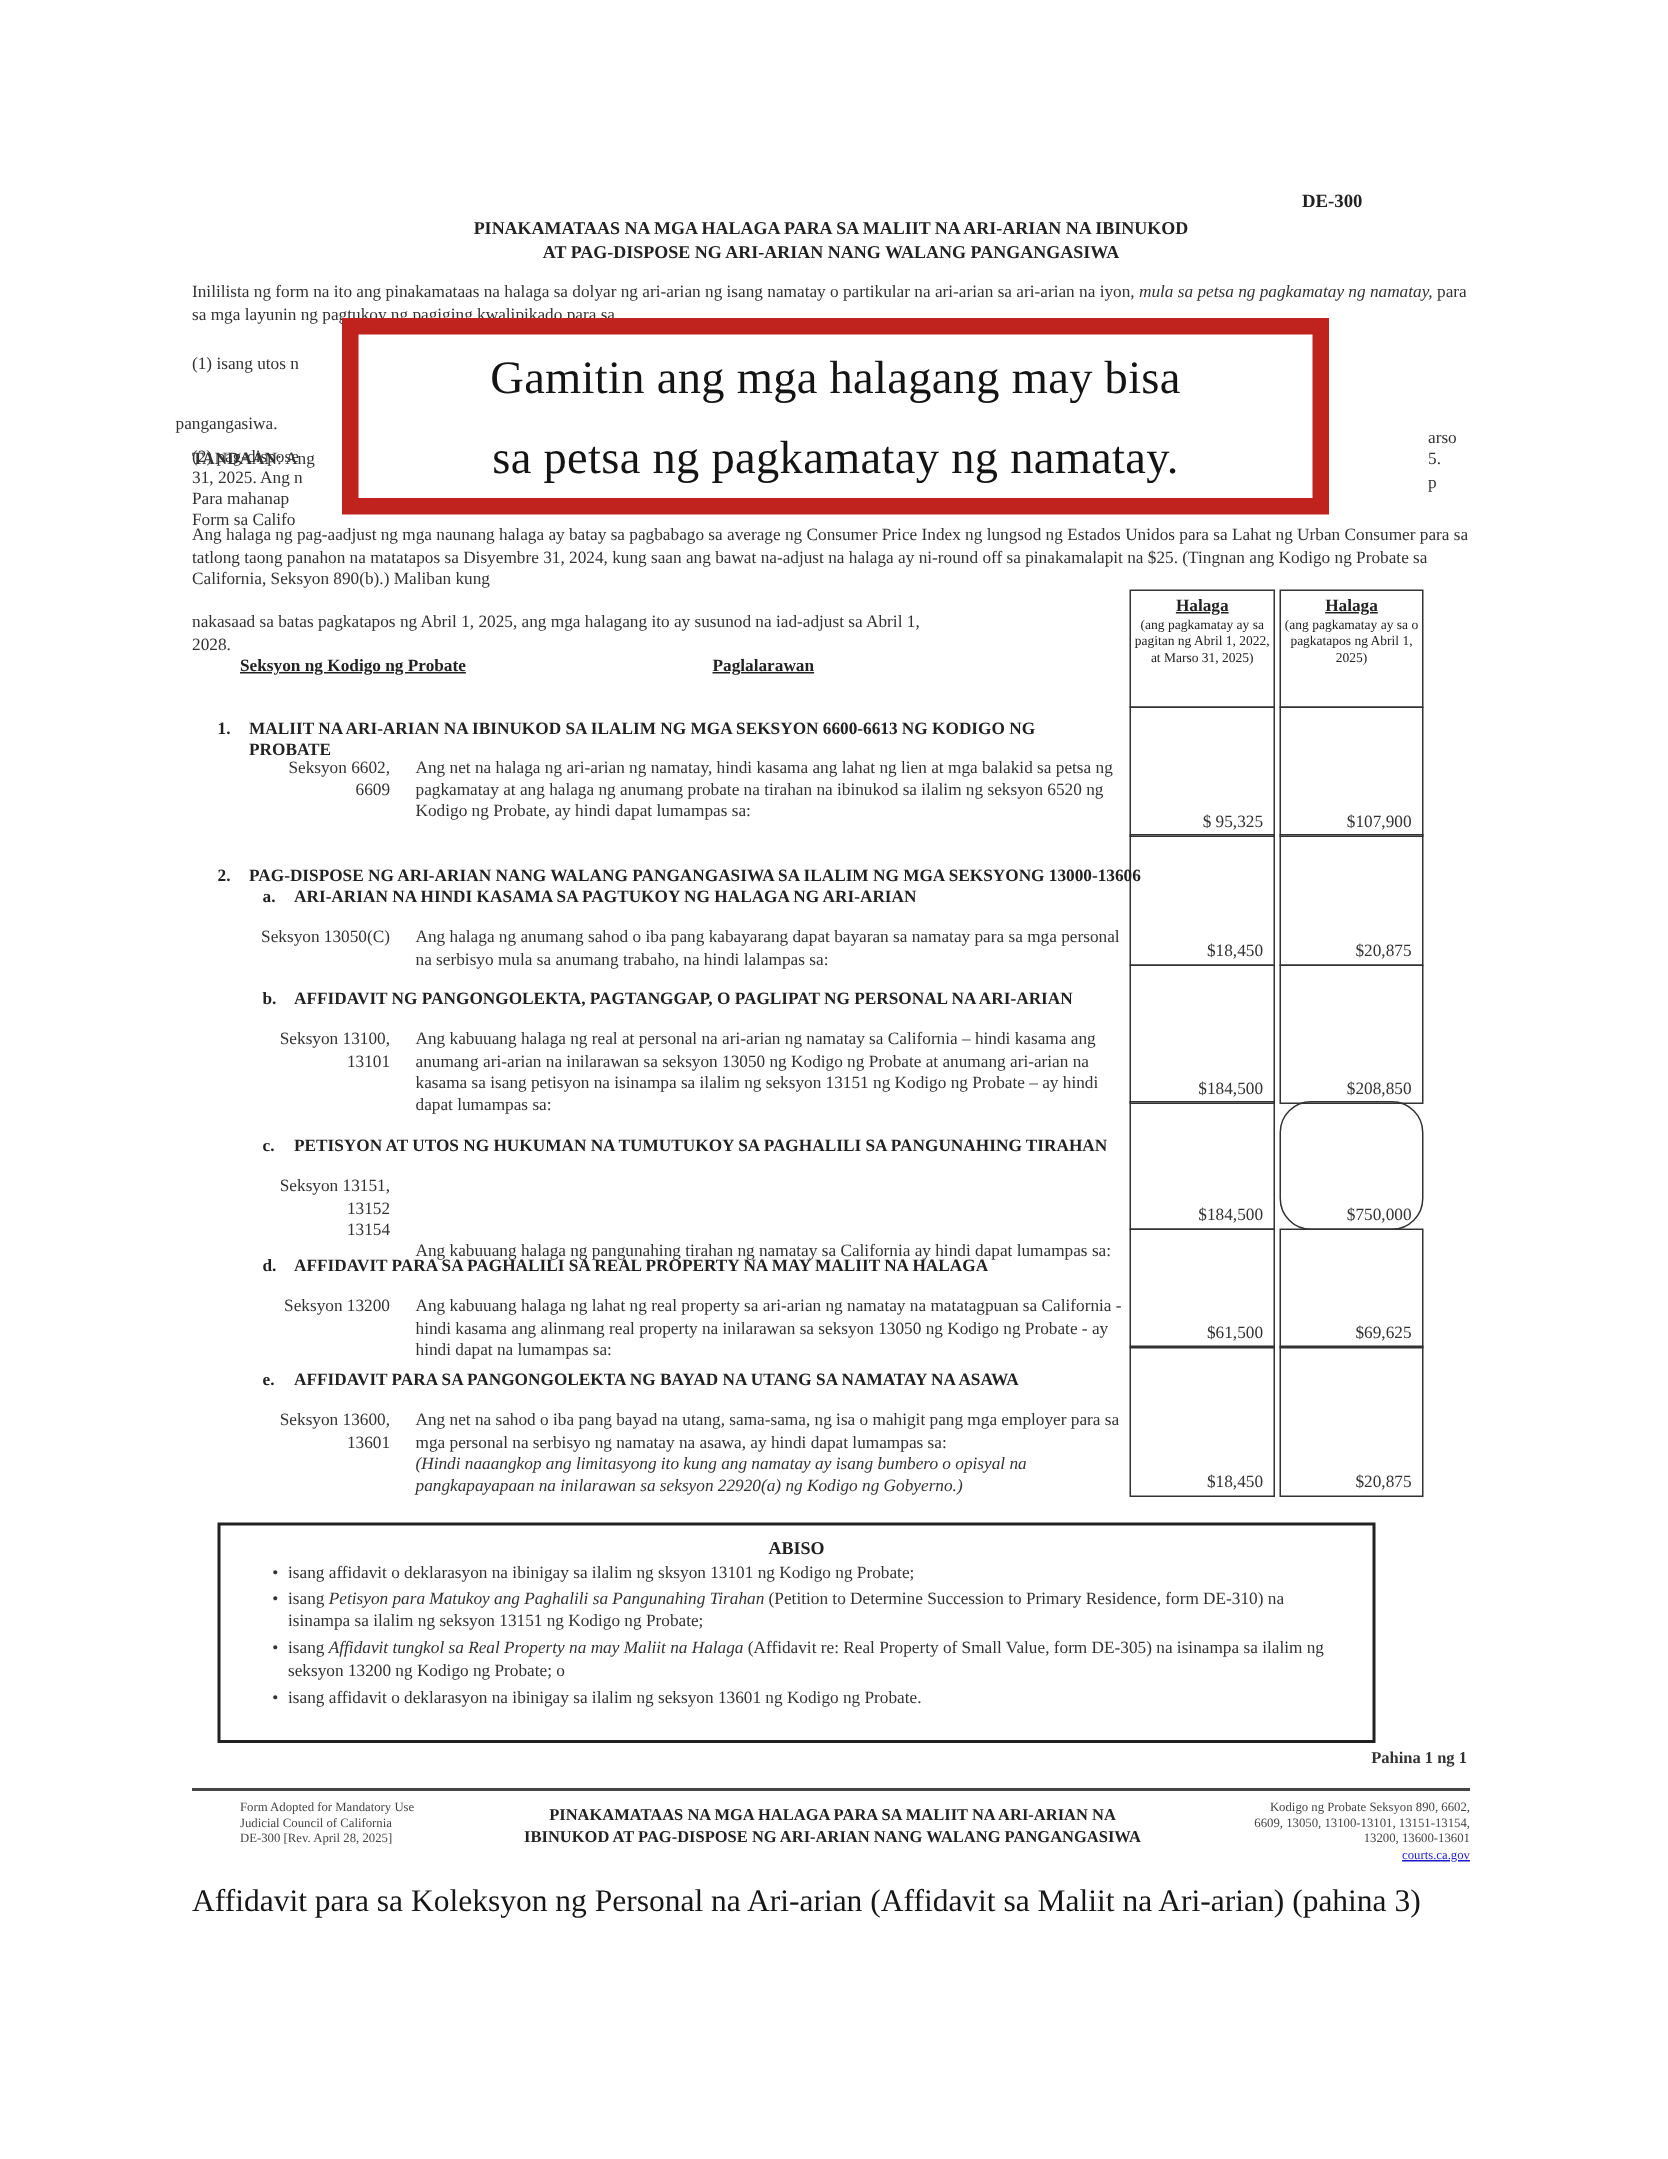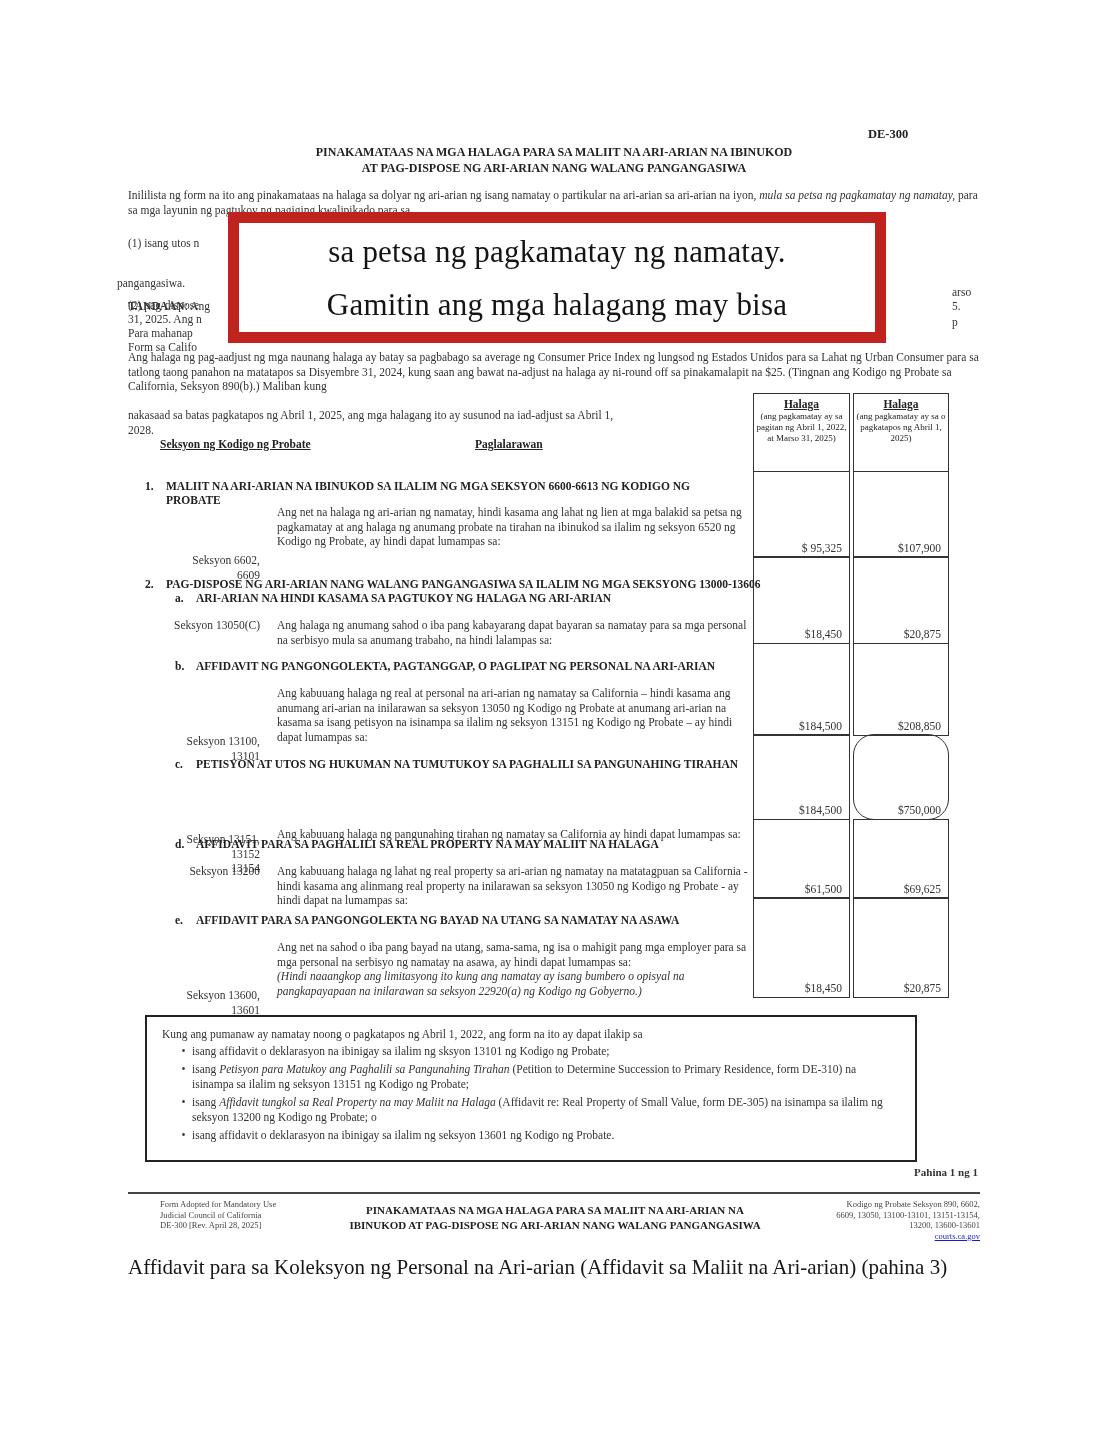--- a/index.html
+++ b/index.html
@@ -2,21 +2,21 @@
 <html><head>
 <meta charset="utf-8">
 <style>
   html,body{margin:0;padding:0;background:#ffffff;}
   .page{position:relative;width:1112px;height:1439px;background:#ffffff;overflow:hidden;
         font-family:"Liberation Sans","DejaVu Sans",sans-serif;color:#2b2b2b;}
   .abs{position:absolute;font-family:Liberation Serif, serif;}
   .b{font-weight:bold;}
   .i{font-style:italic;}
   .u{text-decoration:underline;}
-  .pre{white-space:pre-line;margin-top:48px;}
+  .pre{white-space:pre-line;}
   .form-txt{font-size:11.5px;line-height:14.5px;color:#333;}
   .frag{font-size:11.5px;line-height:14.5px;color:#333;white-space:nowrap;}
   .heading{font-size:11.5px;line-height:14px;font-weight:bold;color:#222;}
   .sect{font-size:11.5px;line-height:14.5px;color:#333;text-align:right;}
   .desc{font-size:11.5px;line-height:14.6px;color:#333;}
   
   .callout{left:228px;top:212px;width:658px;height:131px;background:#ffffff;
            border:11px solid #c0231e;box-sizing:border-box;z-index:5;
            display:flex;flex-direction:column;justify-content:center;align-items:center;}
   .callout div{font-size:31px;line-height:53px;color:#141414;letter-spacing:.2px;white-space:nowrap;}
@@ -60,22 +60,22 @@
   <div class="abs frag" style="left:128px;top:299px;"><span class="b">TANDAAN</span><span>: Ang</span></div>
   <div class="abs frag" style="left:128px;top:312px;">31, 2025. Ang n</div>
   <div class="abs frag" style="left:128px;top:326px;">Para mahanap</div>
   <div class="abs frag" style="left:128px;top:340px;">Form sa Califo</div>
 
   <div class="abs frag" style="left:952px;top:285px;">arso</div>
   <div class="abs frag" style="left:952px;top:299px;">5.</div>
   <div class="abs frag" style="left:952px;top:315px;">p</div>
 
   <div class="abs callout">
+    <div>Gamitin ang mga halagang may bisa</div>
     <div>sa petsa ng pagkamatay ng namatay.</div>
-    <div>Gamitin ang mga halagang may bisa</div>
   </div>
 
   <div class="abs form-txt" style="left:128px;top:350px;width:858px;">Ang halaga ng pag-aadjust ng mga naunang halaga ay batay sa pagbabago sa average ng Consumer Price Index ng lungsod ng Estados Unidos para sa Lahat ng Urban Consumer para sa tatlong taong panahon na matatapos sa Disyembre 31, 2024, kung saan ang bawat na-adjust na halaga ay ni-round off sa pinakamalapit na $25. (Tingnan ang Kodigo ng Probate sa California, Seksyon 890(b).) Maliban kung</div>
   <div class="abs form-txt" style="left:128px;top:408px;width:620px;">
     <span>nakasaad sa batas pagkatapos ng Abril 1, 2025, ang mga halagang ito ay susunod na iad-adjust sa Abril 1,</span><br>
     <span>2028.</span>
   </div>
 
   <div class="abs heading u" style="left:160px;top:437px;">Seksyon ng Kodigo ng Probate</div>
   <div class="abs heading u" style="left:475px;top:437px;">Paglalarawan</div>
@@ -141,21 +141,21 @@
   <div class="abs heading" style="left:175px;top:913px;">e.</div>
   <div class="abs heading" style="left:196px;top:913px;width:580px;">AFFIDAVIT PARA SA PANGONGOLEKTA NG BAYAD NA UTANG SA NAMATAY NA ASAWA</div>
   <div class="abs sect pre" style="left:160px;top:940px;width:100px;">Seksyon 13600,
 13601</div>
   <div class="abs desc" style="left:277px;top:940px;width:485px;">
     <span>Ang net na sahod o iba pang bayad na utang, sama-sama, ng isa o mahigit pang mga employer para sa mga personal na serbisyo ng namatay na asawa, ay hindi dapat lumampas sa:</span>
     <div class="i">(Hindi naaangkop ang limitasyong ito kung ang namatay ay isang bumbero o opisyal na pangkapayapaan na inilarawan sa seksyon 22920(a) ng Kodigo ng Gobyerno.)</div>
   </div>
 
   <div class="abs abiso-box">
-    <div class="form-txt" style="margin:10px 0 0 15px;width:730px;">Kung ang pumanaw ay namatay noong o pagkatapos ng Abril 1, 2022, ang form na ito ay dapat ilakip sa</div>
+    <div class="heading" style="text-align:center;margin-top:8px;font-size:12px;">ABISO</div>
     <div class="bullet-row" style="margin-left:28px;">
       <span class="bullet-dot">•</span>
       <span class="bullet-txt">isang affidavit o deklarasyon na ibinigay sa ilalim ng sksyon 13101 ng Kodigo ng Probate;</span>
     </div>
     <div class="bullet-row" style="margin-left:28px;">
       <span class="bullet-dot">•</span>
       <span class="bullet-txt"><span>isang </span><span class="i">Petisyon para Matukoy ang Paghalili sa Pangunahing Tirahan</span><span> (Petition to Determine Succession to Primary Residence, form DE-310) na isinampa sa ilalim ng seksyon 13151 ng Kodigo ng Probate;</span></span>
     </div>
     <div class="bullet-row" style="margin-left:28px;">
       <span class="bullet-dot">•</span>

